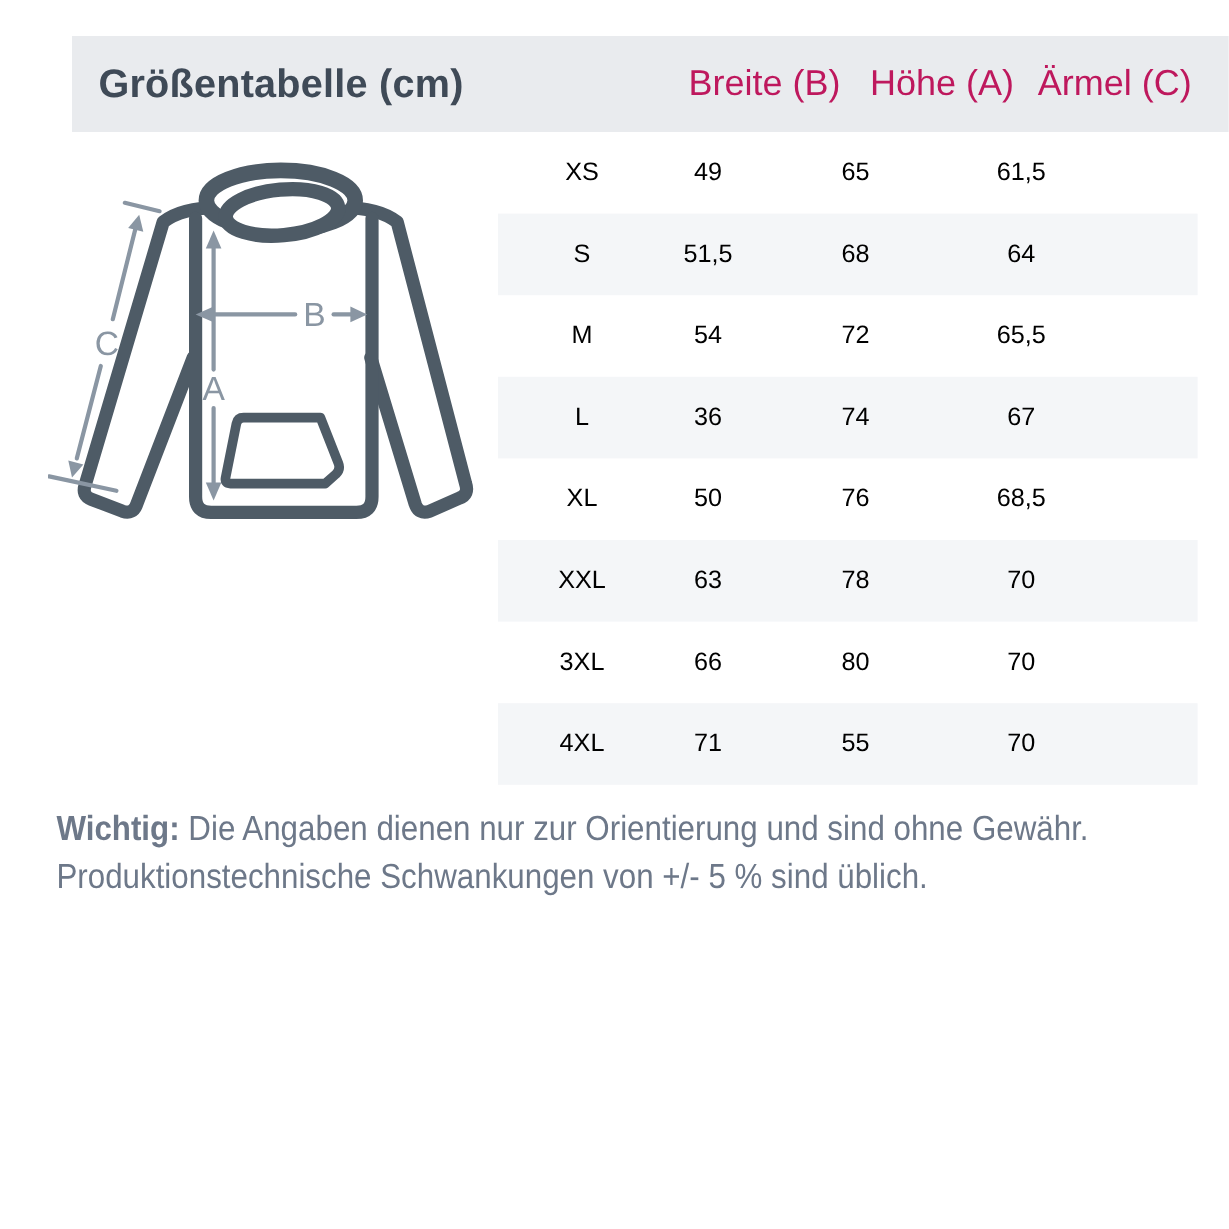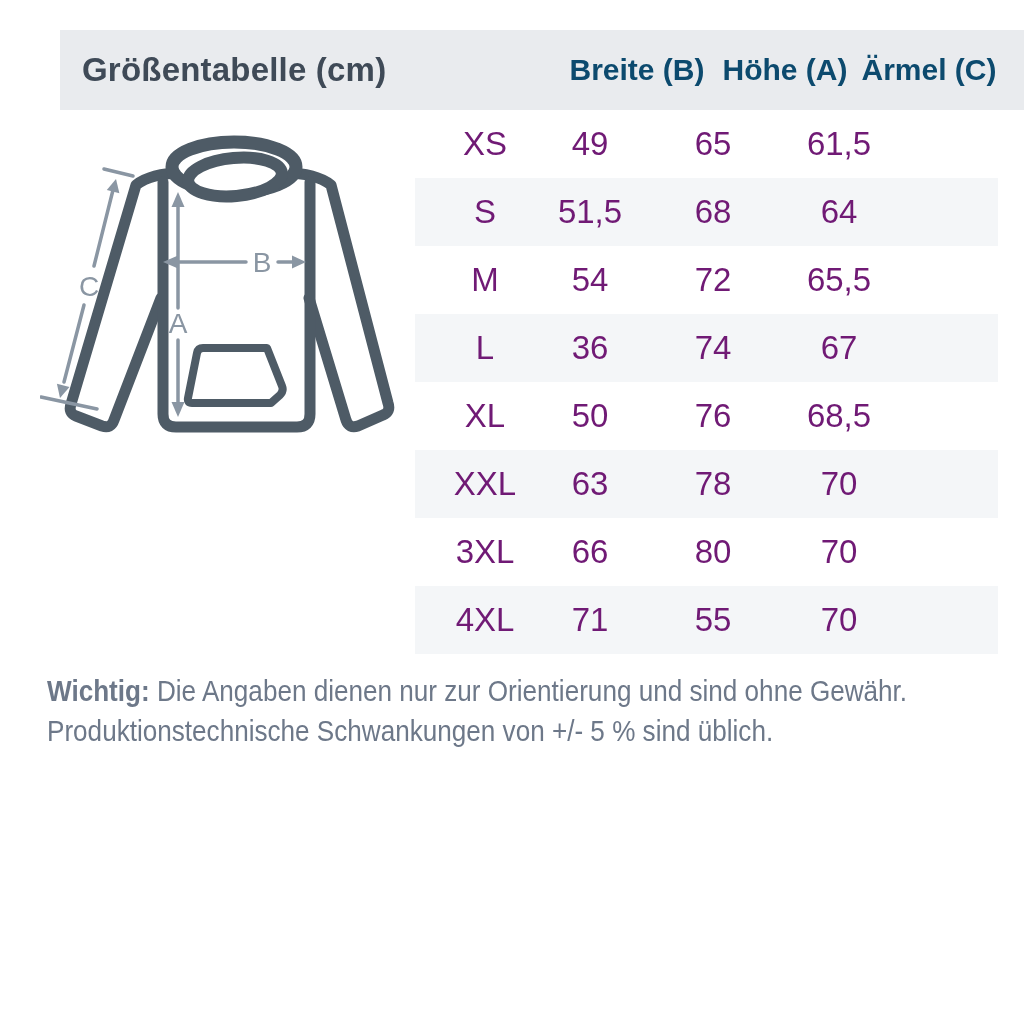--- a/index.html
+++ b/index.html
@@ -12,37 +12,37 @@
     position:absolute;left:28px;top:30px;width:970px;height:80px;
     background:#e9ebee;
     margin-left:32px;
   }
   .band-title{
     position:absolute;left:22px;top:50%;transform:translateY(-50%);
     font-size:33px;font-weight:bold;color:#3f4a57;white-space:nowrap;letter-spacing:0.2px;
   }
   .hcol{
     position:absolute;top:50%;transform:translate(-50%,-50%);
-    font-size:30px;font-weight:bold;color:#0c4a6e;white-space:nowrap;
+    font-size:30px;font-weight:normal;color:#be185d;white-space:nowrap;
   }
   .hcol.h1{left:577px}
   .hcol.h2{left:725px}
   .hcol.h3{left:869px}
   
   .rows{position:absolute;left:415px;top:110px;width:583px;}
   .row{position:relative;height:68px;}
   .row:nth-child(even){background:#f4f6f8;}
   .cell{
     position:absolute;top:50%;transform:translate(-50%,-50%);
-    font-size:33px;color:#701a75;white-space:nowrap;
+    font-size:21px;color:#000000;white-space:nowrap;
   }
   .cell.c1{left:70px}
   .cell.c2{left:175px}
   .cell.c3{left:298px}
-  .cell.c4{left:424px}
+  .cell.c4{left:436px}
   
   .diagram{position:absolute;left:40px;top:120px;width:380px;height:340px;}
   
   .note{
     position:absolute;left:47px;top:671px;width:1000px;
     transform:scaleX(0.9);transform-origin:left top;
     color:#6d7889;font-size:29px;line-height:40px;
   }
   .note p{margin:0;white-space:nowrap;}
   .note .lead{font-weight:bold;}

